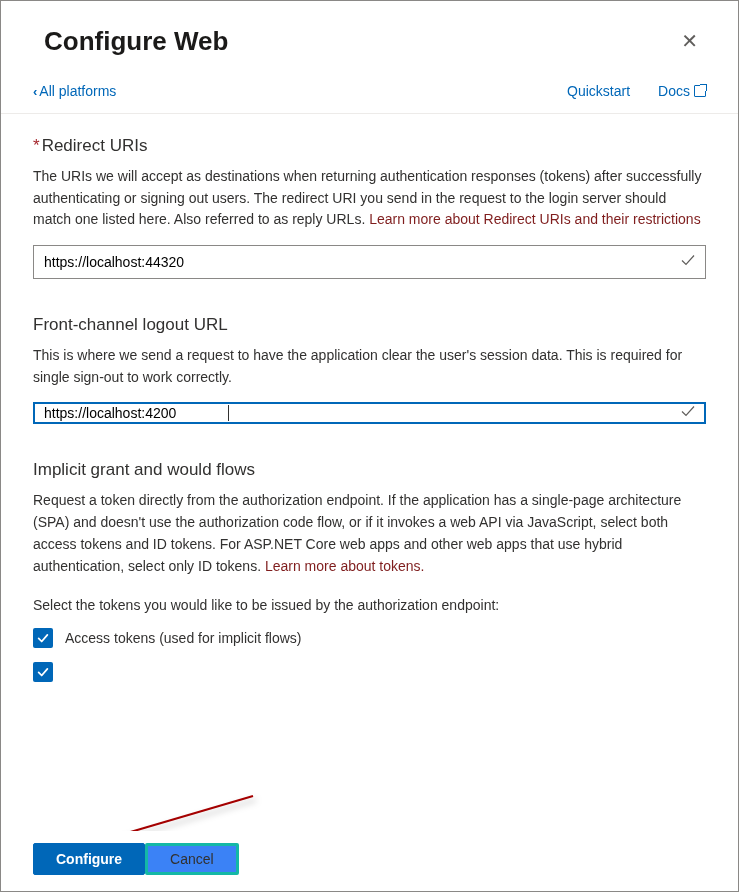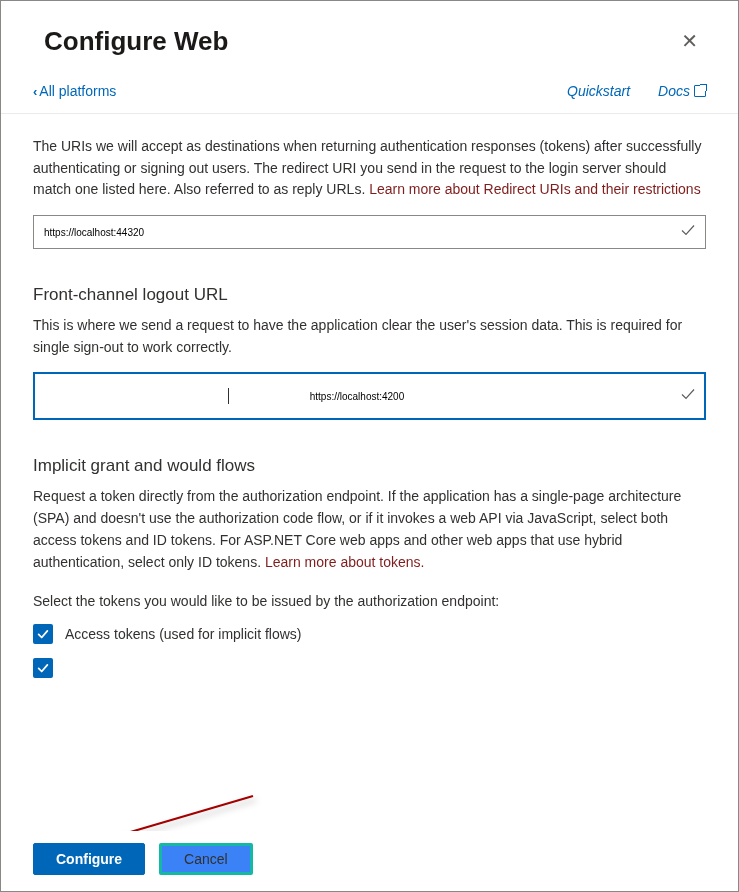--- a/index.html
+++ b/index.html
@@ -38,21 +38,21 @@
       border-bottom: 1px solid #edebe9;
     }
     .back-link {
       color: #0067b8;
       font-size: 14px;
       display: flex;
       align-items: center;
       cursor: pointer;
     }
     .back-link .chev { font-size: 13px; margin-right: 2px; font-weight:600;}
-    .nav-right { display: flex; gap: 28px; font-style: italic; }
+    .nav-right { display: flex; gap: 28px; }
     .nav-right a { color: #0067b8; font-size: 14px; text-decoration:none; cursor:pointer; display:flex; align-items:center; gap:4px;}
     .ext-icon {
       width: 12px; height: 12px; display:inline-block; position:relative;
       border:1px solid #0067b8; border-radius:1px;
     }
     .ext-icon::after{
       content:''; position:absolute; top:-2px; right:-2px; width:6px; height:6px;
       border-top:1px solid #0067b8; border-right:1px solid #0067b8; background:#fff;
     }
     .content {
@@ -75,26 +75,26 @@
     .section-desc a { color: #7f1d1d; text-decoration: none; cursor:pointer;}
     .input-wrap {
       position: relative;
       margin-bottom: 36px;
     }
     .txt-input {
       width: 100%;
       height: 34px;
       padding: 4px 34px 4px 10px;
       border: 1px solid #8a8886;
-      font-size: 10px;
+      font-size: 14px;
       font-family: inherit;
       background: #fff;
       outline: none;
     }
-    .txt-input.focused { border: 2px solid #0067b8; height: 48px; padding-left:9px;text-align:center;}
+    .txt-input.focused { border: 2px solid #0067b8; height: 22px; padding-left:9px;}
     .input-check {
       position: absolute; right: 10px; top: 50%; transform: translateY(-50%);
       color: #605e5c; font-size: 14px;
     }
     .section-block { margin-bottom: 34px; }
     .token-prompt { margin: 18px 0 12px 0; line-height:1.5;}
     .cb-row {
       display:flex; align-items:center; gap: 12px;
       margin-bottom: 14px;
       cursor:pointer;
@@ -102,21 +102,21 @@
     .cb {
       width:20px; height:20px;
       background:#0067b8;
       border-radius:2px;
       display:flex; align-items:center; justify-content:center;
       flex-shrink:0;
     }
     .cb svg { width:14px; height:14px; }
     .cb-label { font-size:14px; color:#323130; }
     .footer {
-      display:flex; gap:14px;
+      display:flex; 
       padding: 12px 32px 16px 32px;
       position:absolute; bottom:0; left:0; right:0;
       background:#fff;
     }
     .btn {
       height: 32px;
       padding: 0 22px;
       font-size: 14px;
       font-family: inherit;
       cursor:pointer;
@@ -160,20 +160,23 @@
     <a>
       <span>Docs</span>
       <span class="ext-icon"></span>
     </a>
   </div>
 </div>
 
 <div class="content">
 
   <div class="section-block">
+    <div class="section-title">
+      <span class="required">*</span><span>Redirect URIs</span>
+    </div>
     <div class="section-desc">
       <span>The URIs we will accept as destinations when returning authentication responses (tokens) after successfully authenticating or signing out users. The redirect URI you send in the request to the login server should match one listed here. Also referred to as reply URLs. </span><a>Learn more about Redirect URIs and their restrictions</a>
     </div>
     <div class="input-wrap">
       <input class="txt-input" value="https://localhost:44320" style="">
       <span class="input-check">
         <svg viewBox="0 0 16 16" width="16" height="16">
             <path d="M2 8 L6 12 L14 3" stroke="#605e5c" stroke-width="1.2" fill="none"></path>
           </svg>
       </span>

